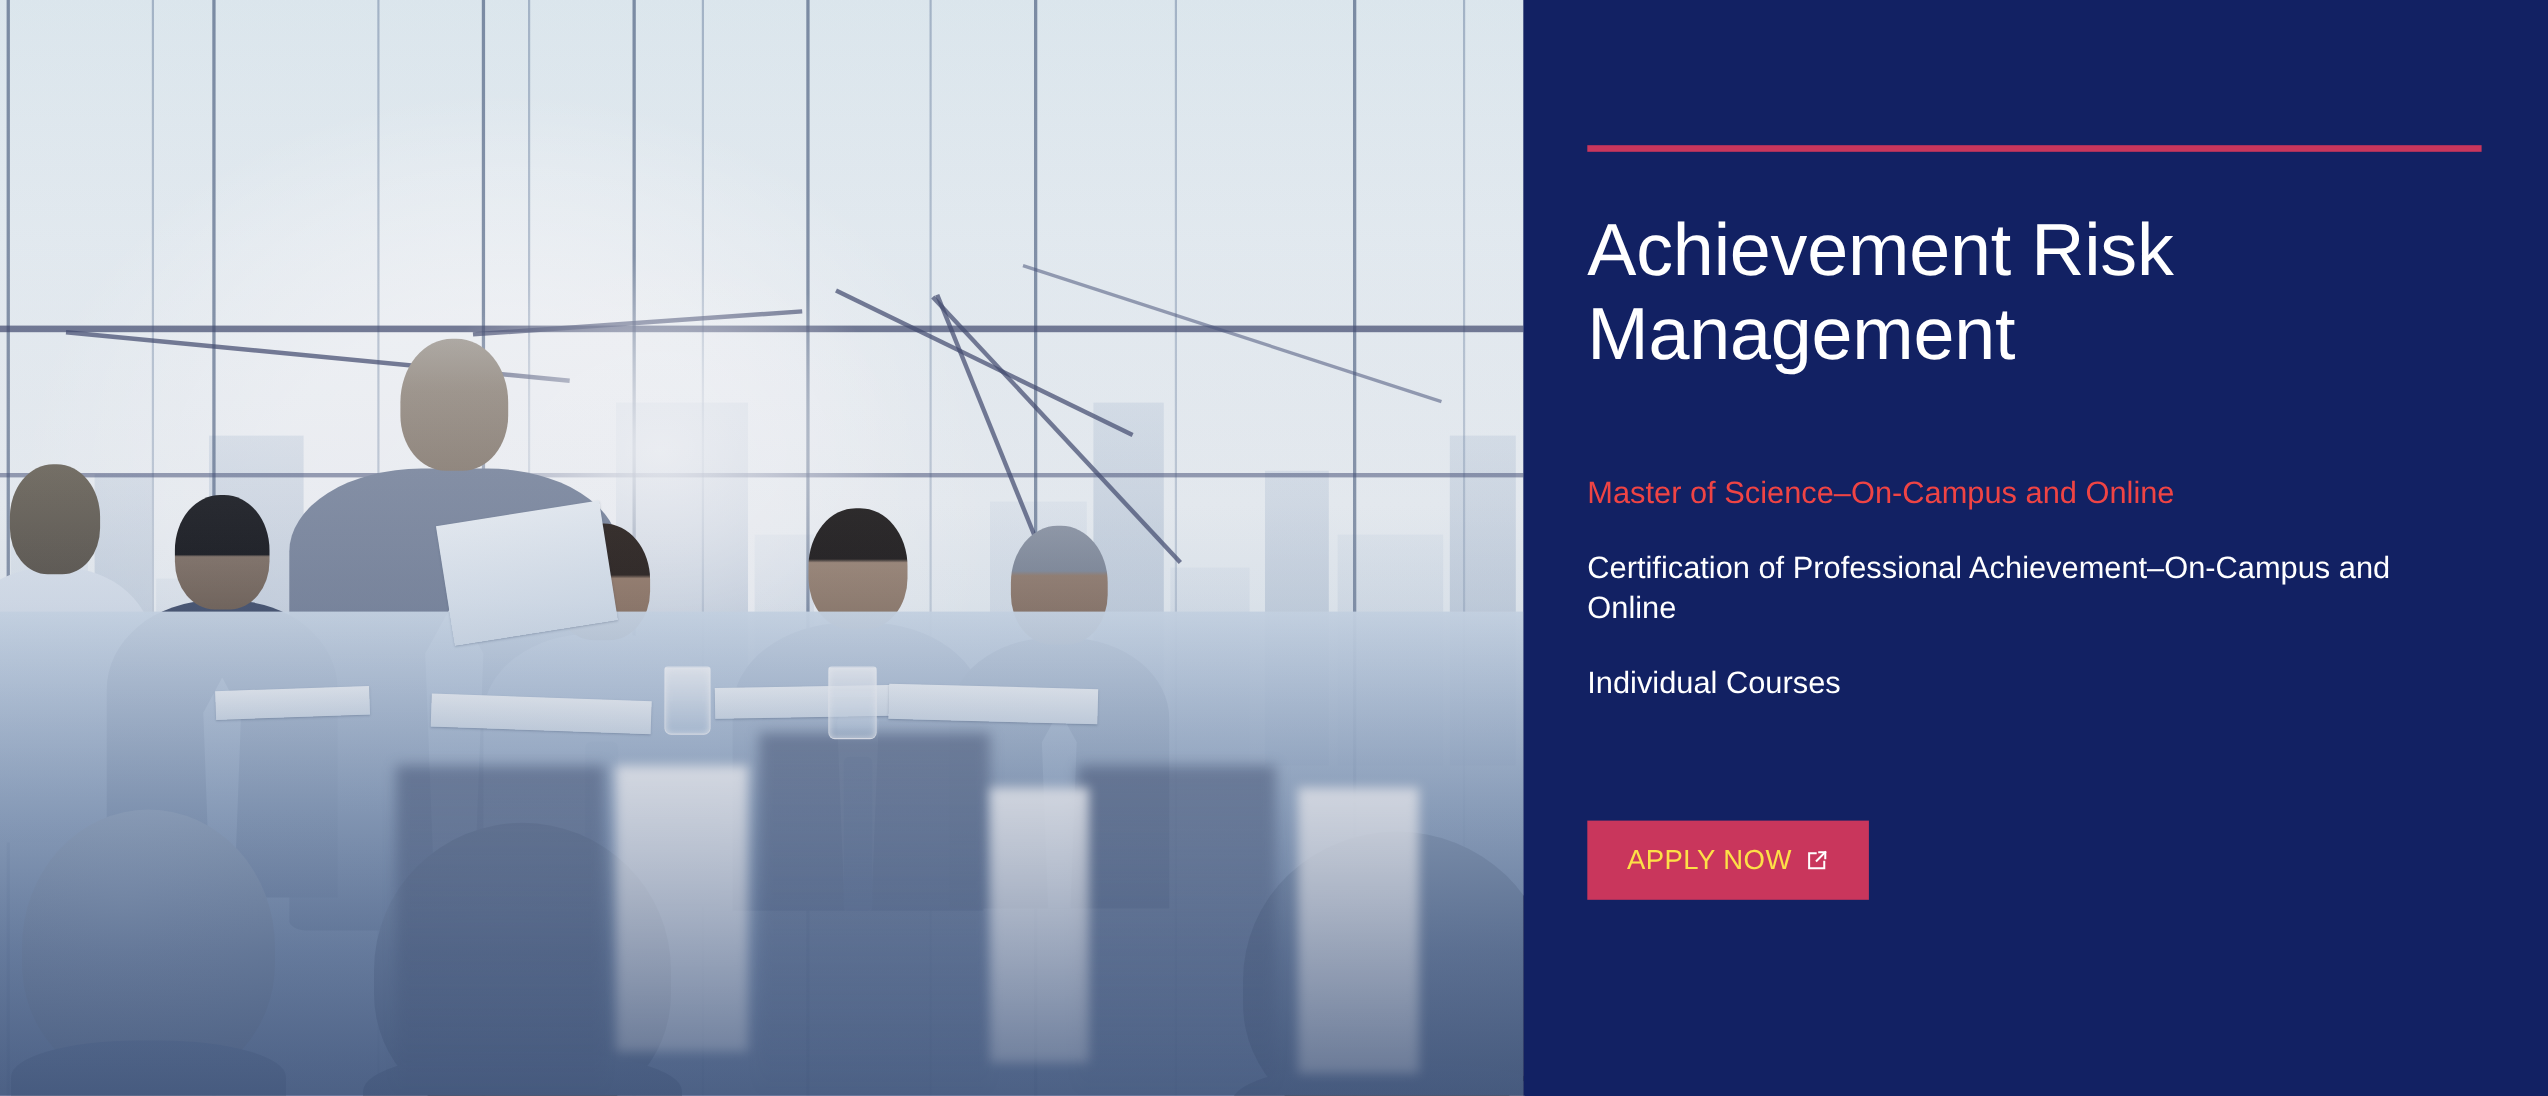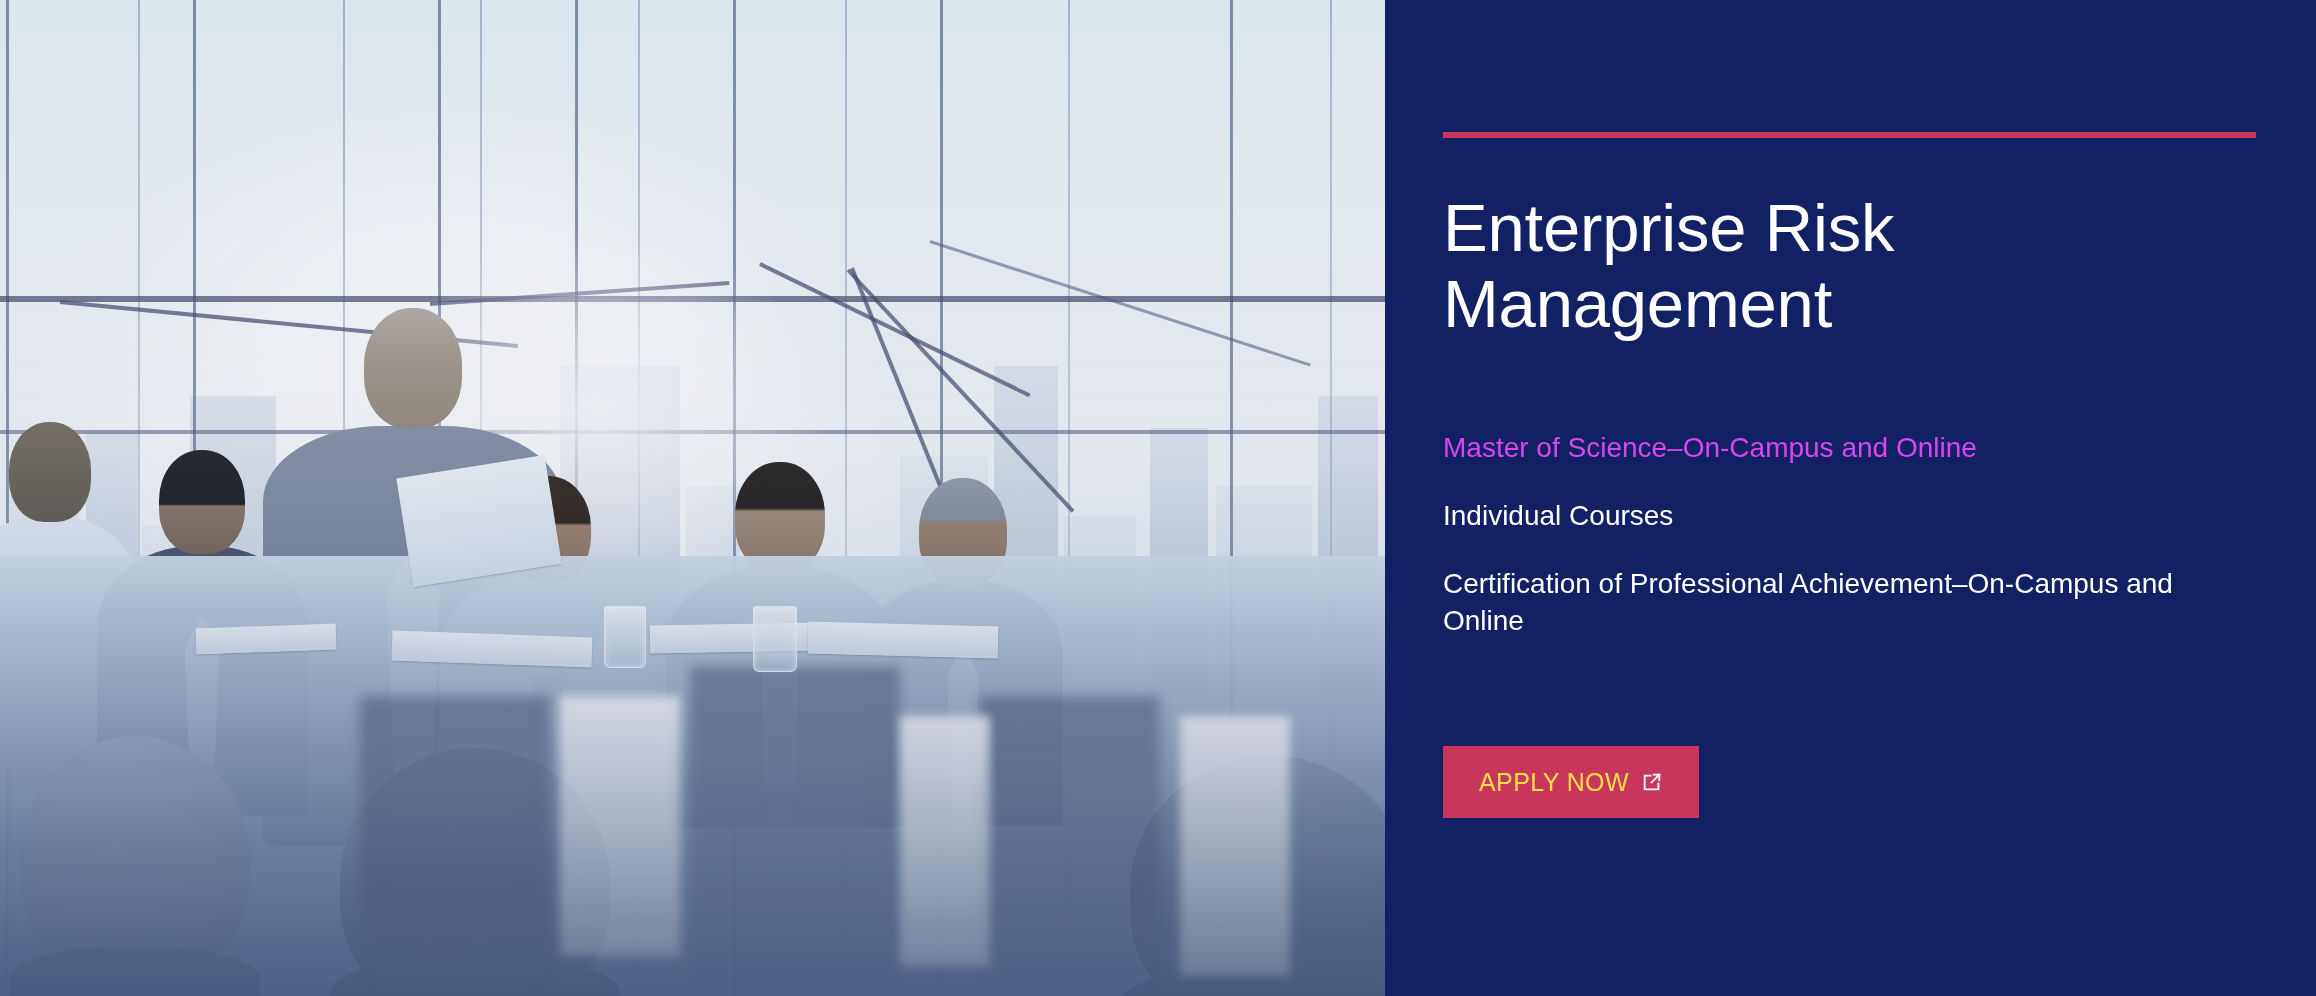--- a/index.html
+++ b/index.html
@@ -296,26 +296,26 @@
     <div class="glass" style="left:604px; bottom:328px; width:42px; height:62px;"></div>
     <div class="glass" style="left:753px; bottom:324px; width:44px; height:66px;"></div>
 
     <div class="photo-grade"></div>
   </div>
 
   <div class="content-panel" style="background: rgb(18, 33, 99);">
 
     <div class="accent-bar" style="background: rgb(201, 54, 92);"></div>
 
-    <h1 class="panel-title" style="color: rgb(255, 255, 255);">Enterprise Risk Management</h1>
+    <h1 class="panel-title" style="color: rgb(255, 255, 255);">Achievement Risk Management</h1>
 
     <div class="panel-body">
-      <p class="body-line" style="color: #d946ef;">Master of Science–On-Campus and Online</p>
+      <p class="body-line" style="color: #ef4444;">Master of Science–On-Campus and Online</p>
+      <p class="body-line" style="color: rgb(255, 255, 255);">Certification of Professional Achievement–On-Campus and Online</p>
       <p class="body-line" style="color: rgb(255, 255, 255);">Individual Courses</p>
-      <p class="body-line" style="color: rgb(255, 255, 255);">Certification of Professional Achievement–On-Campus and Online</p>
     </div>
 
     <button class="apply-button" style="background: rgb(201, 54, 92);">
       <span class="apply-label" style="color: #fde047;">APPLY NOW</span>
       <span class="ext-icon">
         <svg viewBox="0 0 24 24" width="22" height="22" fill="none" stroke="#ffffff" stroke-width="2" stroke-linecap="square" stroke-linejoin="miter">
           <path d="M19 13.5V20H4V5h6.5"></path>
           <path d="M14 4h6v6"></path>
           <path d="M20 4l-8.5 8.5"></path>
         </svg>

